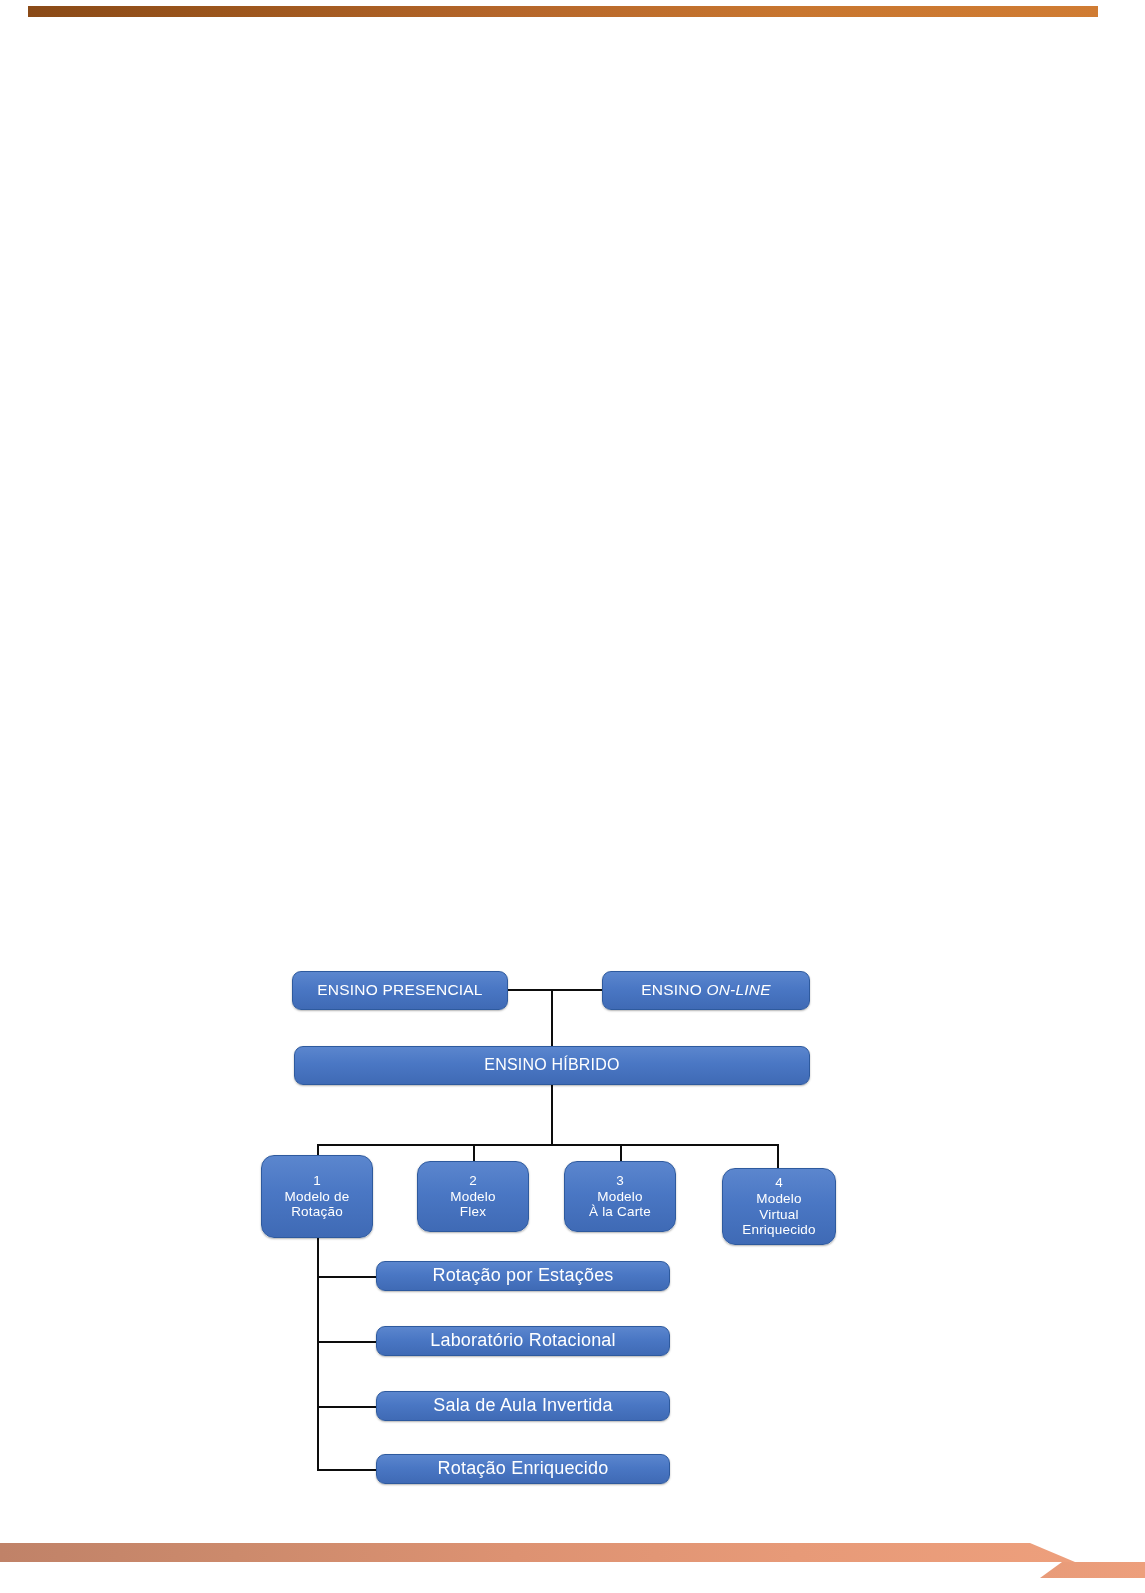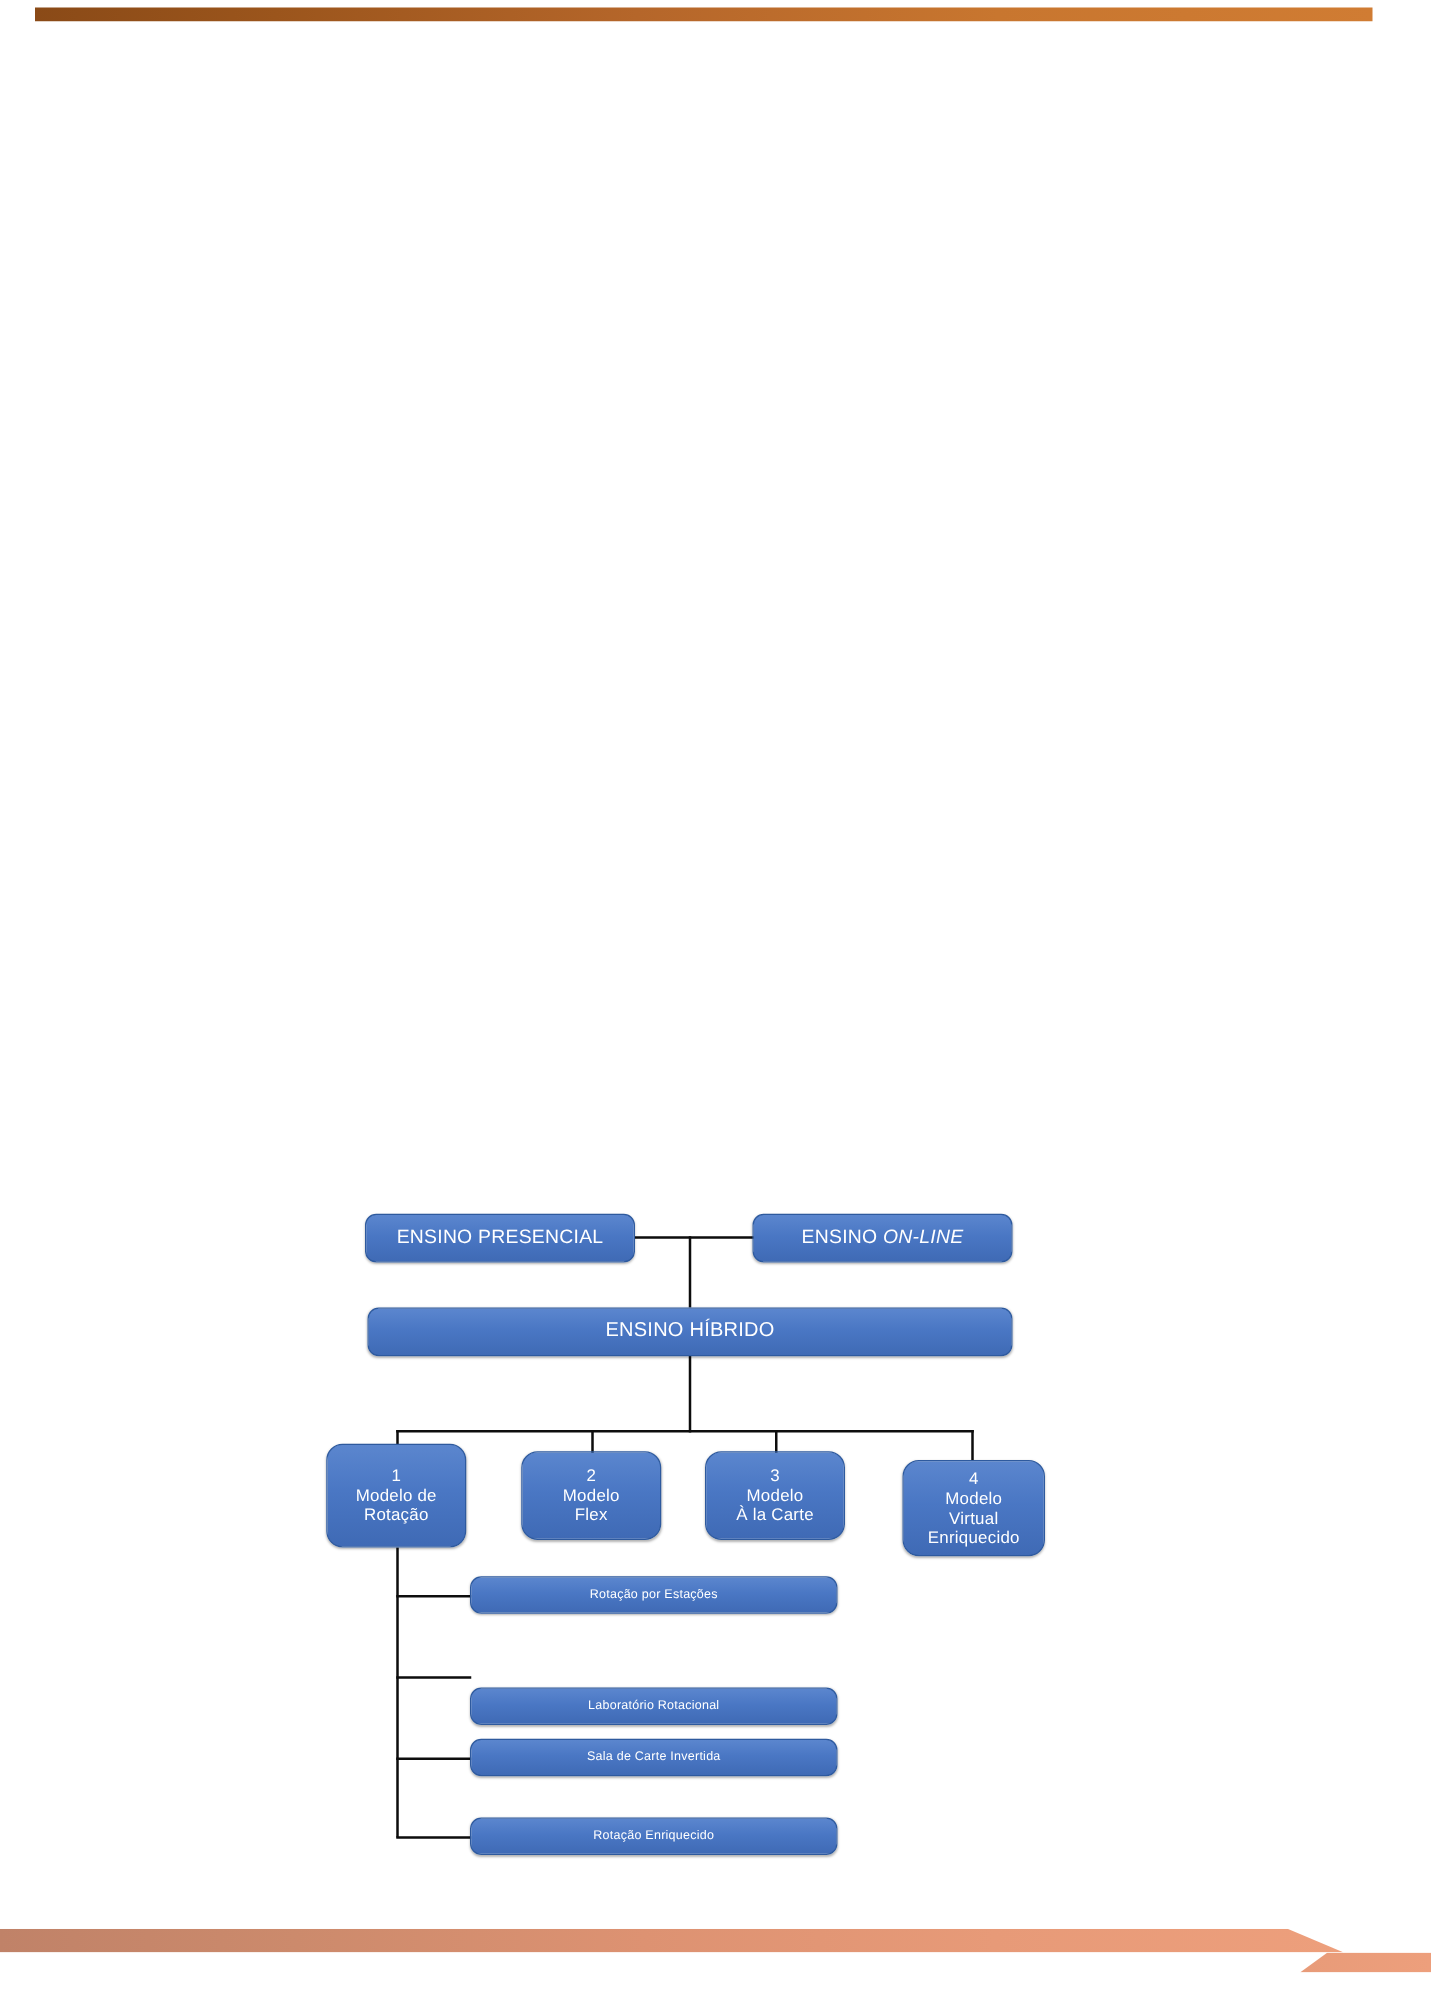--- a/index.html
+++ b/index.html
@@ -88,21 +88,21 @@
   .node .label {
     display: block;
     width: 100%;
     white-space: pre-line;
   }
   .node .label .ital { font-style: italic; margin-top: 16px; }
 
   .tier1 { font-size: 15.5px; }
   .tier2 { font-size: 16px; }
   .model { font-size: 13.5px; border-radius: 13px; }
-  .leaf  { font-size: 10px; }
+  .leaf  { font-size: 18px; }
 </style>
 </head>
 <body>
 
 <div id="top-band"></div>
 
 <div id="bottom-band-wrap">
   <div id="bottom-band-main"></div>
   <div id="bottom-band-step"></div>
 </div>
@@ -159,25 +159,25 @@
     <span class="label">4
 Modelo
 Virtual
 Enriquecido</span>
   </div>
 
   <div class="node leaf" style="left:376px; top:1261px; width:294px; height:30px;">
     <span class="label">Rotação por Estações</span>
   </div>
 
-  <div class="node leaf" style="left:376px; top:1326px; width:294px; height:30px;margin-top:24px;">
+  <div class="node leaf" style="left:376px; top:1326px; width:294px; height:30px;">
     <span class="label">Laboratório Rotacional</span>
   </div>
 
   <div class="node leaf" style="left:376px; top:1391px; width:294px; height:30px;">
-    <span class="label">Sala de Carte Invertida</span>
+    <span class="label">Sala de Aula Invertida</span>
   </div>
 
   <div class="node leaf" style="left:376px; top:1454px; width:294px; height:30px;">
     <span class="label">Rotação Enriquecido</span>
   </div>
 
 </div>
 
 </body></html>

